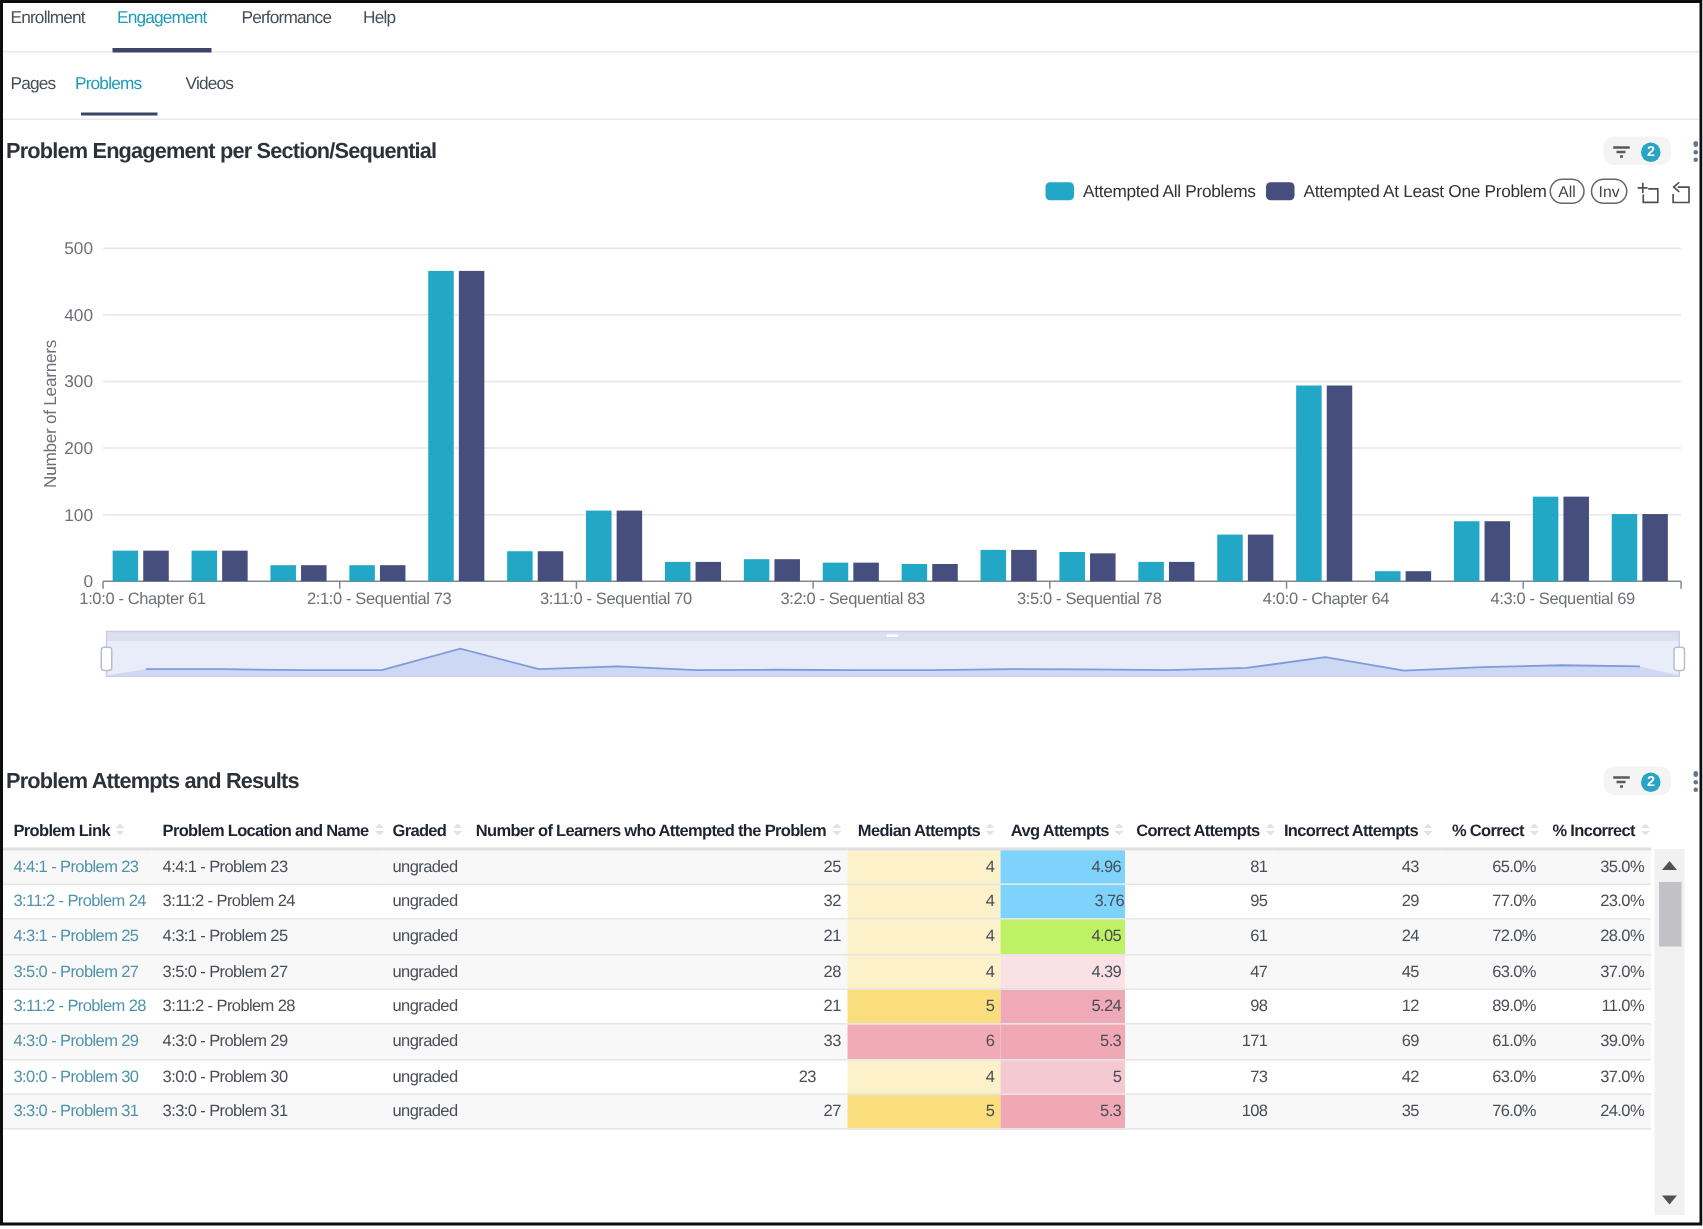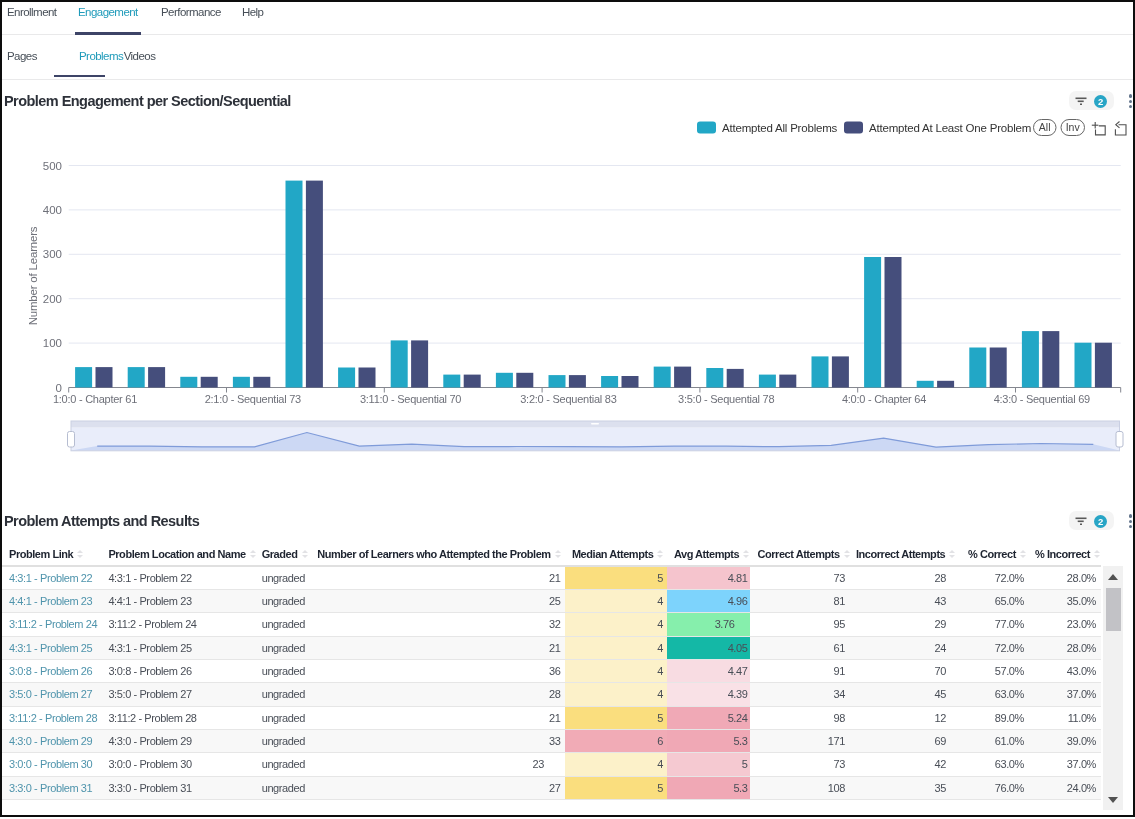--- a/index.html
+++ b/index.html
@@ -40,21 +40,21 @@
 <div id="frame"></div>
 
 <div class="nav" style="left:7px;top:6px;">Enrollment</div>
 <div class="nav active" style="left:78px;top:6px;">Engagement</div>
 <div class="nav" style="left:161px;top:6px;">Performance</div>
 <div class="nav" style="left:242px;top:6px;">Help</div>
 <div class="hline" style="left:2px;top:34px;width:1131px;"></div>
 <div class="uline" style="left:75.3px;top:31.7px;width:65.3px;height:2.9px;"></div>
 
 <div class="nav" style="left:7px;top:50px;">Pages</div>
-<div class="nav active" style="left:69px;top:50px;padding-left:10px;">Problems</div>
+<div class="nav active" style="left:40px;top:50px;padding-left:10px;">Problems</div>
 <div class="nav" style="left:123.7px;top:50px;">Videos</div>
 <div class="hline" style="left:2px;top:78.6px;width:1131px;"></div>
 <div class="uline" style="left:53.6px;top:74.9px;width:51.6px;height:2.2px;"></div>
 
 <div class="stitle" style="top:93px;">Problem Engagement per Section/Sequential</div>
 <div class="chip" style="top:91.3px;"></div>
 <svg class="abs" style="left:1073px;top:95px;" width="16" height="13" viewBox="0 0 16 13">
  <line x1="2.5" y1="3.3" x2="13.5" y2="3.3" stroke="#595959" stroke-width="1.6"></line>
  <line x1="4.7" y1="6.3" x2="10.7" y2="6.3" stroke="#595959" stroke-width="1.6"></line>
  <line x1="7" y1="9.3" x2="9" y2="9.3" stroke="#595959" stroke-width="1.6"></line>
@@ -194,88 +194,64 @@
 <th>Number of Learners who Attempted the Problem<span class="si"><b></b><i></i></span></th>
 <th>Median Attempts<span class="si"><b></b><i></i></span></th>
 <th>Avg Attempts<span class="si"><b></b><i></i></span></th>
 <th>Correct Attempts<span class="si"><b></b><i></i></span></th>
 <th>Incorrect Attempts<span class="si"><b></b><i></i></span></th>
 <th>% Correct<span class="si"><b></b><i></i></span></th>
 <th>% Incorrect<span class="si"><b></b><i></i></span></th>
 </tr>
       </thead>
       <tbody>
-<tr>
-<td><a class="plink">4:3:1 - Problem 22</a></td>
-<td>4:3:1 - Problem 22</td>
-<td>ungraded</td>
-<td class="r" style="padding-right:4.4px">21</td>
-<td class="r" style="padding-right:4px;background:#fade7e">5</td>
-<td class="r" style="padding-right:3px;background:#f5c4cd">4.81</td>
-<td class="r" style="padding-right:4px">73</td>
-<td class="r" style="padding-right:15px">28</td>
-<td class="r" style="padding-right:4px">72.0%</td>
-<td class="r" style="padding-right:5px">28.0%</td>
-</tr>
 <tr class="odd">
 <td><a class="plink">4:4:1 - Problem 23</a></td>
 <td>4:4:1 - Problem 23</td>
 <td>ungraded</td>
 <td class="r" style="padding-right:4.4px">25</td>
 <td class="r" style="padding-right:4px;background:#fcf1c9">4</td>
 <td class="r" style="padding-right:3px;background:#7dd3fc">4.96</td>
 <td class="r" style="padding-right:4px">81</td>
 <td class="r" style="padding-right:15px">43</td>
 <td class="r" style="padding-right:4px">65.0%</td>
 <td class="r" style="padding-right:5px">35.0%</td>
 </tr>
 <tr>
 <td><a class="plink">3:11:2 - Problem 24</a></td>
 <td>3:11:2 - Problem 24</td>
 <td>ungraded</td>
 <td class="r" style="padding-right:4.4px">32</td>
 <td class="r" style="padding-right:4px;background:#fcf1c9">4</td>
-<td class="r" style="padding-right:16px;background:#86efac">3.76</td>
+<td class="r" style="padding-right:1px;background:#7dd3fc">3.76</td>
 <td class="r" style="padding-right:4px">95</td>
 <td class="r" style="padding-right:15px">29</td>
 <td class="r" style="padding-right:4px">77.0%</td>
 <td class="r" style="padding-right:5px">23.0%</td>
 </tr>
 <tr class="odd">
 <td><a class="plink">4:3:1 - Problem 25</a></td>
 <td>4:3:1 - Problem 25</td>
 <td>ungraded</td>
 <td class="r" style="padding-right:4.4px">21</td>
 <td class="r" style="padding-right:4px;background:#fcf1c9">4</td>
-<td class="r" style="padding-right:3px;background:#14b8a6">4.05</td>
+<td class="r" style="padding-right:3px;background:#bef264">4.05</td>
 <td class="r" style="padding-right:4px">61</td>
 <td class="r" style="padding-right:15px">24</td>
 <td class="r" style="padding-right:4px">72.0%</td>
 <td class="r" style="padding-right:5px">28.0%</td>
 </tr>
-<tr>
-<td><a class="plink">3:0:8 - Problem 26</a></td>
-<td>3:0:8 - Problem 26</td>
-<td>ungraded</td>
-<td class="r" style="padding-right:4.4px">36</td>
-<td class="r" style="padding-right:4px;background:#fcf1c9">4</td>
-<td class="r" style="padding-right:3px;background:#f8dce2">4.47</td>
-<td class="r" style="padding-right:4px">91</td>
-<td class="r" style="padding-right:15px">70</td>
-<td class="r" style="padding-right:4px">57.0%</td>
-<td class="r" style="padding-right:5px">43.0%</td>
-</tr>
 <tr class="odd">
 <td><a class="plink">3:5:0 - Problem 27</a></td>
 <td>3:5:0 - Problem 27</td>
 <td>ungraded</td>
 <td class="r" style="padding-right:4.4px">28</td>
 <td class="r" style="padding-right:4px;background:#fcf1c9">4</td>
 <td class="r" style="padding-right:3px;background:#f9e1e6">4.39</td>
-<td class="r" style="padding-right:4px">34</td>
+<td class="r" style="padding-right:4px">47</td>
 <td class="r" style="padding-right:15px">45</td>
 <td class="r" style="padding-right:4px">63.0%</td>
 <td class="r" style="padding-right:5px">37.0%</td>
 </tr>
 <tr>
 <td><a class="plink">3:11:2 - Problem 28</a></td>
 <td>3:11:2 - Problem 28</td>
 <td>ungraded</td>
 <td class="r" style="padding-right:4.4px">21</td>
 <td class="r" style="padding-right:4px;background:#fade7e">5</td>

